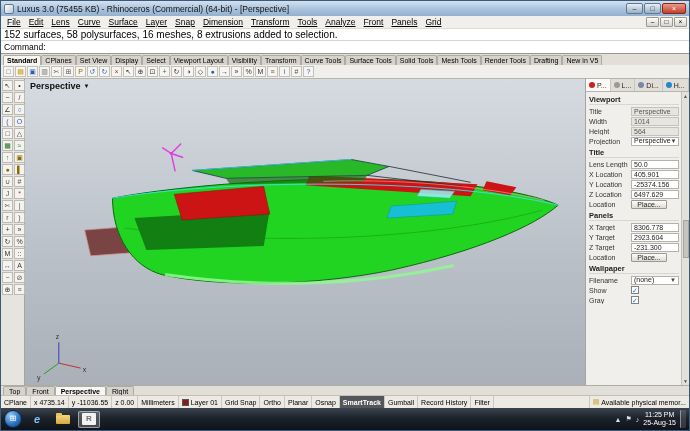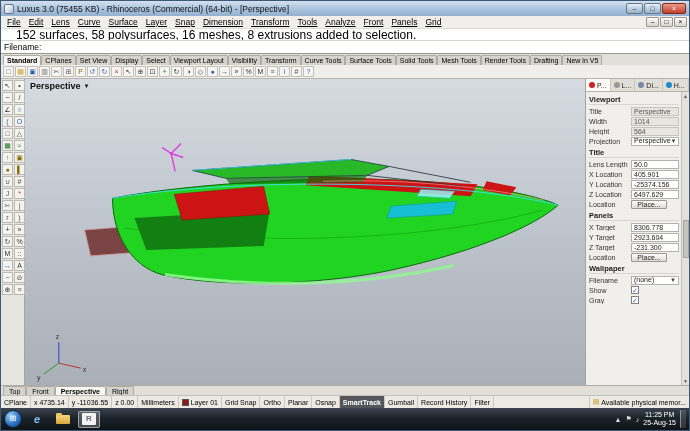--- a/index.html
+++ b/index.html
@@ -13,21 +13,21 @@
   .win-btns { display:flex; gap:1px; }
   .win-btn { width:17px; height:11px; font-size:7px; line-height:9px; text-align:center; background:linear-gradient(#e8f0f8,#98b0c8); border:1px solid #64788c; border-radius:2px; color:#223; }
   .win-btn.close { width:24px; background:linear-gradient(#e89a8a,#c0402a); border-color:#8a2818; color:#fff; }
 
   
   .menubar { height:13px; flex:0 0 13px; display:flex; align-items:center; font-size:8.5px; padding:0 2px; background:#f0efec; border-bottom:1px solid #dddbd5; }
   .menu-item { padding:0 4px; white-space:nowrap;text-decoration:underline; }
   .child-btns { margin-left:auto; display:flex; gap:1px; }
   .child-btn { width:13px; height:10px; font-size:6.5px; line-height:8px; text-align:center; background:linear-gradient(#fdfdfd,#d6d4ce); border:1px solid #9a988f; border-radius:1px; }
 
-  .history-line { height:12px; flex:0 0 12px; background:#fff; font-size:12px; line-height:12px; padding:0 15px; border-bottom:1px solid #d6d4ce; white-space:nowrap; overflow:hidden; }
+  .history-line { height:12px; flex:0 0 12px; background:#fff; font-size:10px; line-height:12px; padding:0 3px; border-bottom:1px solid #d6d4ce; white-space:nowrap; overflow:hidden; }
   .command-line { height:13px; flex:0 0 13px; background:#fff; display:flex; align-items:center; font-size:8.5px; padding:0 3px; border-bottom:1px solid #9a988f; }
   .command-input { flex:1; border:none; outline:none; background:transparent; font:inherit; height:100%; }
 
   
   .tabstrip { height:11px; flex:0 0 11px; background:#e2dfd8; display:flex; align-items:flex-end; padding:1px 2px 0; font-size:7px; overflow:hidden; }
   .ttab { padding:0 3px; height:10px; line-height:10px; background:#d6d3cc; border:1px solid #aeaba2; border-bottom:none; border-radius:2px 2px 0 0; white-space:nowrap; }
   .ttab.active { background:#f7f6f3; font-weight:bold; }
 
   
   .icon-toolbar { height:14px; flex:0 0 14px; background:#f0efec; display:flex; align-items:center; gap:1px; padding:0 2px; border-bottom:1px solid #b6b4ae; overflow:hidden; }
@@ -124,21 +124,21 @@
     <span class="child-btns">
       <span class="child-btn">–</span>
       <span class="child-btn">□</span>
       <span class="child-btn">×</span>
     </span>
   </div>
 
   <div class="history-line">152 surfaces, 58 polysurfaces, 16 meshes, 8 extrusions added to selection.</div>
 
   <div class="command-line">
-    <span>Filename:</span>
+    <span>Command:</span>
     <input class="command-input" value="" style="">
   </div>
 
   <div class="tabstrip">
     <span class="ttab active">Standard</span>
     <span class="ttab">CPlanes</span>
     <span class="ttab">Set View</span>
     <span class="ttab">Display</span>
     <span class="ttab">Select</span>
     <span class="ttab">Viewport Layout</span>

